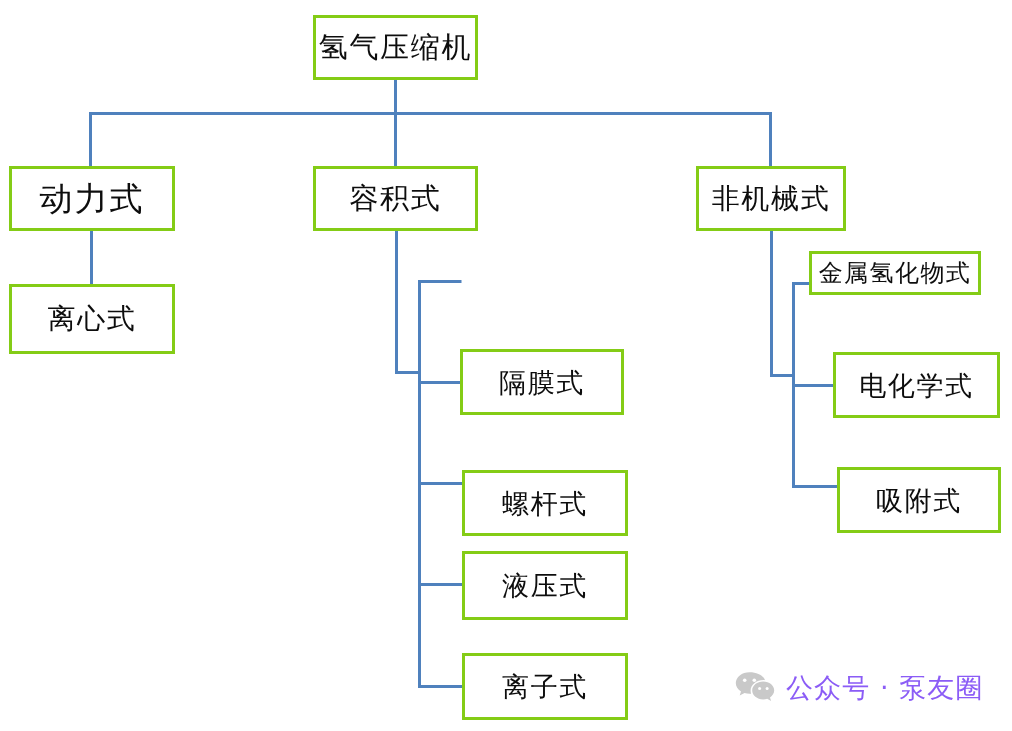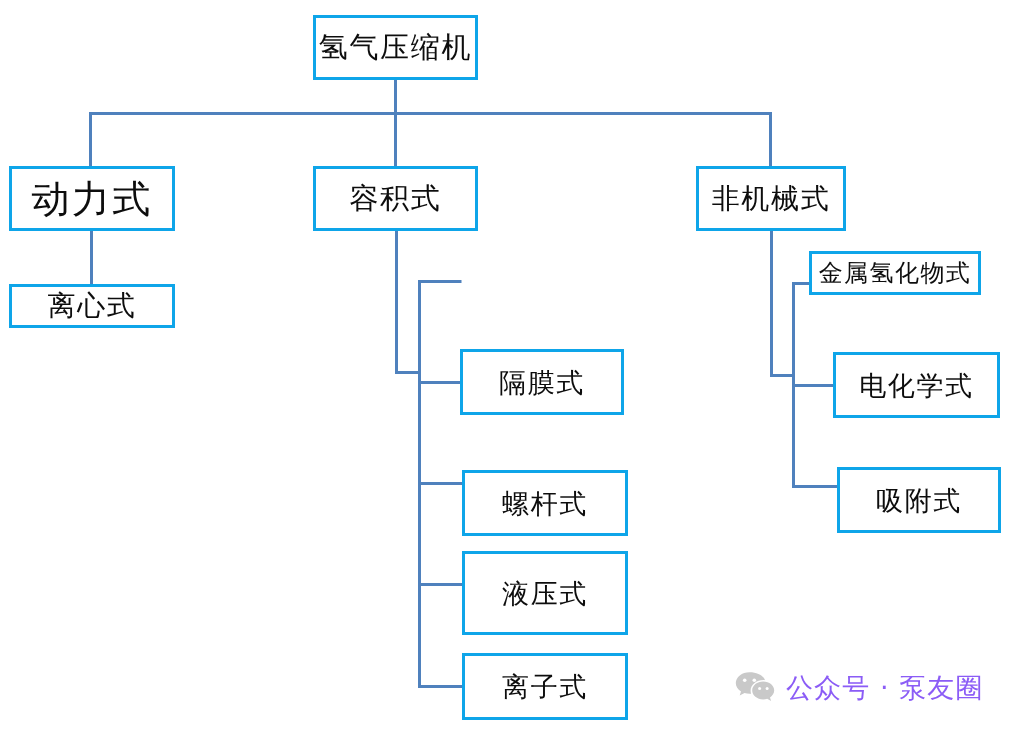--- a/index.html
+++ b/index.html
@@ -23,44 +23,44 @@
     left: 0;
     top: 0;
     width: 1012px;
     height: 731px;
     pointer-events: none;
   }
   .node {
     position: absolute;
     box-sizing: border-box;
     background: #ffffff;
-    border: 3px solid #0ea5e9;
+    border: 3px solid #84cc16;
     display: flex;
     align-items: center;
     justify-content: center;
     color: #0d0d0d;
     letter-spacing: 0.06em;
     white-space: nowrap;
     text-align: center;
     line-height: 1;
   }
   .node .label {
     display: block;
     font-weight: 400;
   }
   .n-root   { left: 313px; top: 15px;  width: 165px; height: 65px;  font-size: 29px; }
-  .n-l1     { left: 9px;   top: 166px; width: 166px; height: 65px;  font-size: 38px; }
-  .n-l1b    { left: 9px;   top: 284px; width: 166px; height: 44px;  font-size: 28px; }
+  .n-l1     { left: 9px;   top: 166px; width: 166px; height: 65px;  font-size: 33px; }
+  .n-l1b    { left: 9px;   top: 284px; width: 166px; height: 70px;  font-size: 28px; }
   .n-l2     { left: 313px; top: 166px; width: 165px; height: 65px;  font-size: 29px; }
   .n-l3     { left: 696px; top: 166px; width: 150px; height: 65px;  font-size: 28px; }
 
   .n-m1 { left: 460px; top: 248px; width: 164px; height: 66px; font-size: 27px; }
   .n-m2 { left: 460px; top: 349px; width: 164px; height: 66px; font-size: 27px; }
   .n-m3 { left: 462px; top: 450px; width: 166px; height: 66px; font-size: 27px; margin-top: 20px; }
-  .n-m4 { left: 462px; top: 551px; width: 166px; height: 84px; font-size: 27px; }
+  .n-m4 { left: 462px; top: 551px; width: 166px; height: 69px; font-size: 27px; }
   .n-m5 { left: 462px; top: 653px; width: 166px; height: 67px; font-size: 27px; }
 
   .n-r1 { left: 809px; top: 251px; width: 172px; height: 44px; font-size: 24px; }
   .n-r2 { left: 833px; top: 352px; width: 167px; height: 66px; font-size: 27px; }
   .n-r3 { left: 837px; top: 453px; width: 164px; height: 66px; font-size: 27px; margin-top: 14px; }
 
   #watermark {
     position: absolute;
     left: 735px;
     top: 671px;

